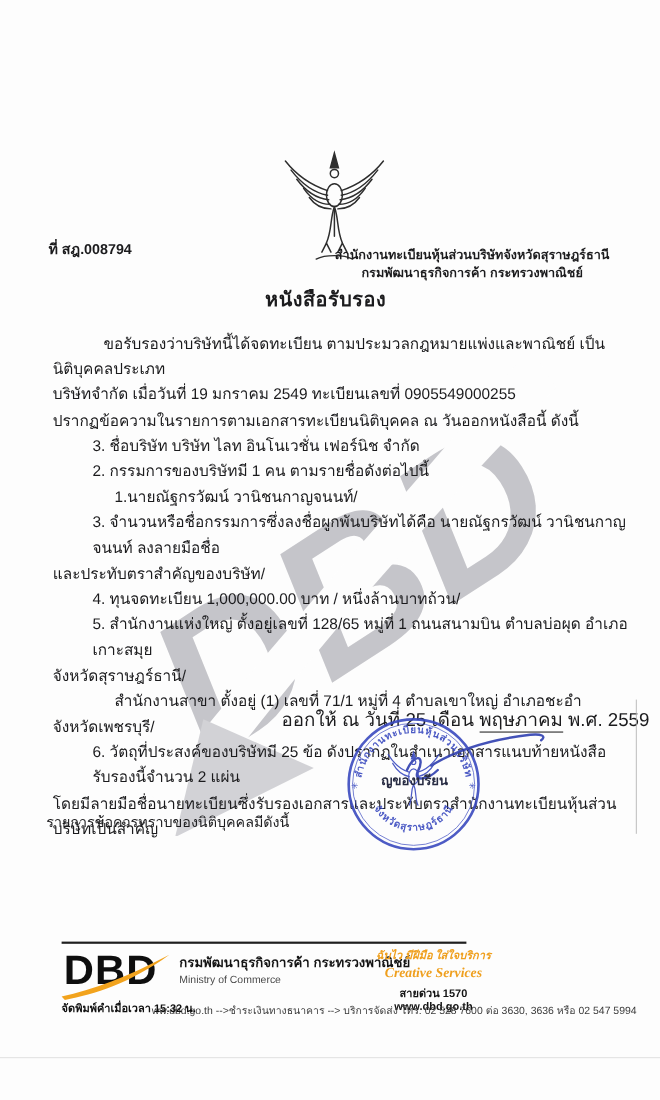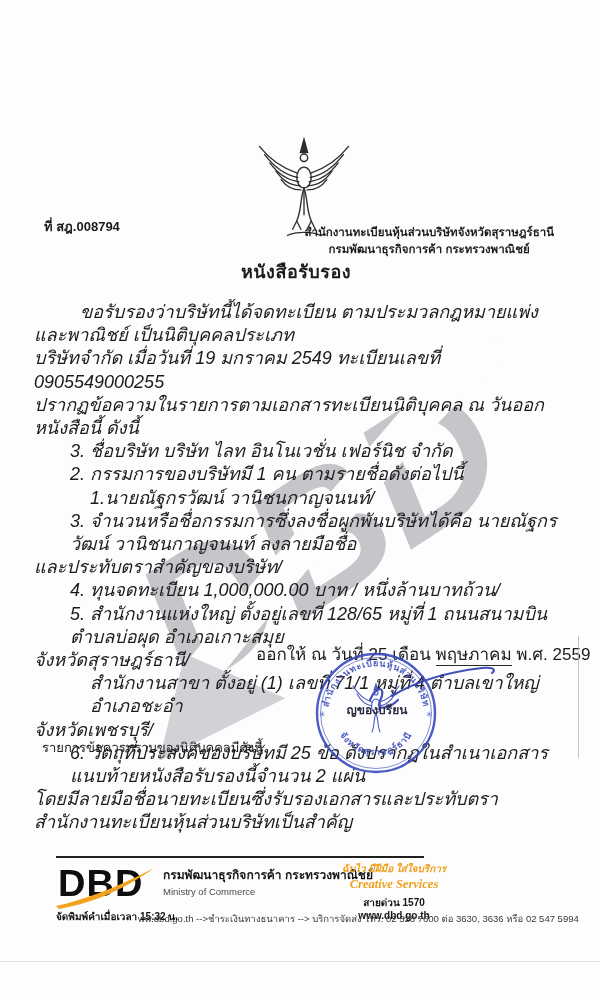--- a/index.html
+++ b/index.html
@@ -11,21 +11,21 @@
 
   
   #garuda{position:absolute;left:252px;top:136px;z-index:1;}
 
   
   .doc-no{position:absolute;left:44px;top:216px;font-size:13px;font-weight:700;z-index:1;}
   .office{position:absolute;right:46px;top:207px;text-align:center;font-size:11.5px;font-weight:700;line-height:17px;z-index:1;margin-top:17px;}
   .title{position:absolute;left:0;top:257px;width:592px;text-align:center;font-size:18px;font-weight:700;z-index:1;letter-spacing:.5px;}
 
   
-  .body-text{position:absolute;left:34px;top:301px;width:524px;font-size:18px;font-weight:500;line-height:23.2px;z-index:1;font-style:italic;}
+  .body-text{position:absolute;left:48px;top:301px;width:524px;font-size:14px;font-weight:500;line-height:23.2px;z-index:1;}
   .bl{white-space:normal;}
   .ind{text-indent:46px;}
   .item{padding-left:36px;}
   .sub{padding-left:56px;}
 
   .issued{position:absolute;left:256px;top:640px;font-size:17px;font-weight:500;z-index:1;}
   .issued .month{border-bottom:1.4px solid #2a2a2a;padding-bottom:1px;}
 
   
   .stamp-wrap{position:absolute;left:296px;top:650px;width:270px;height:145px;z-index:2;}

